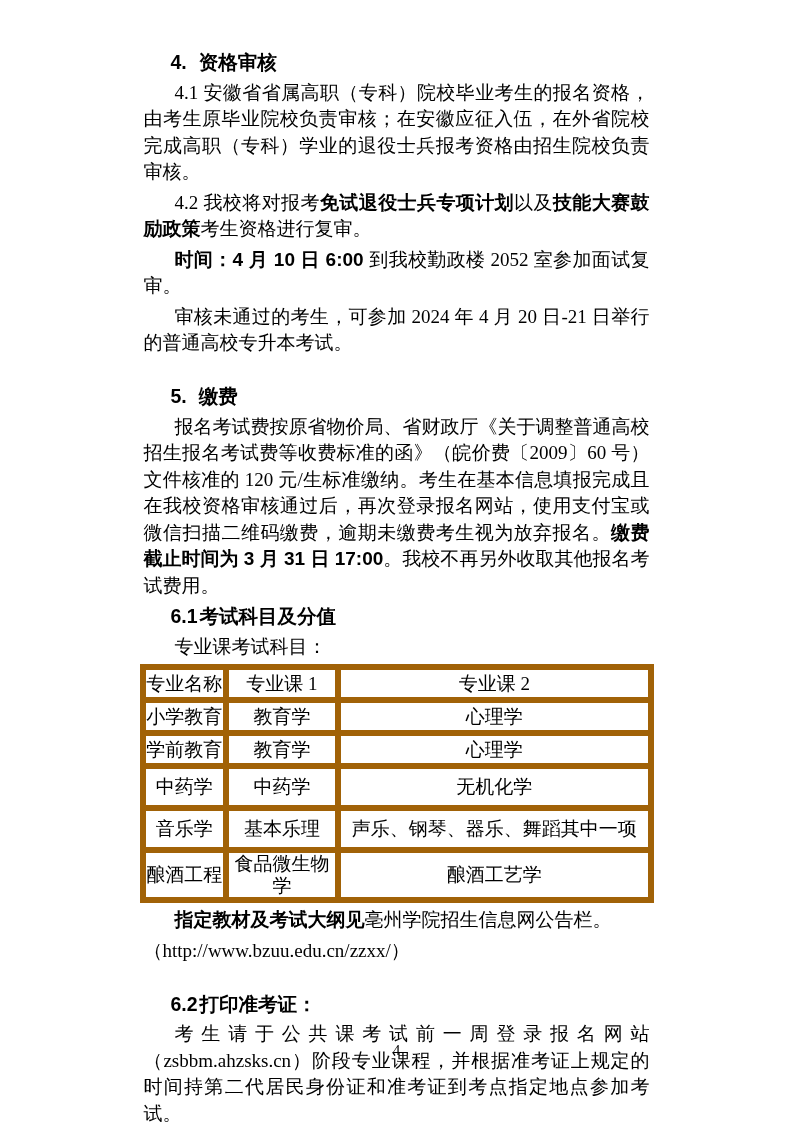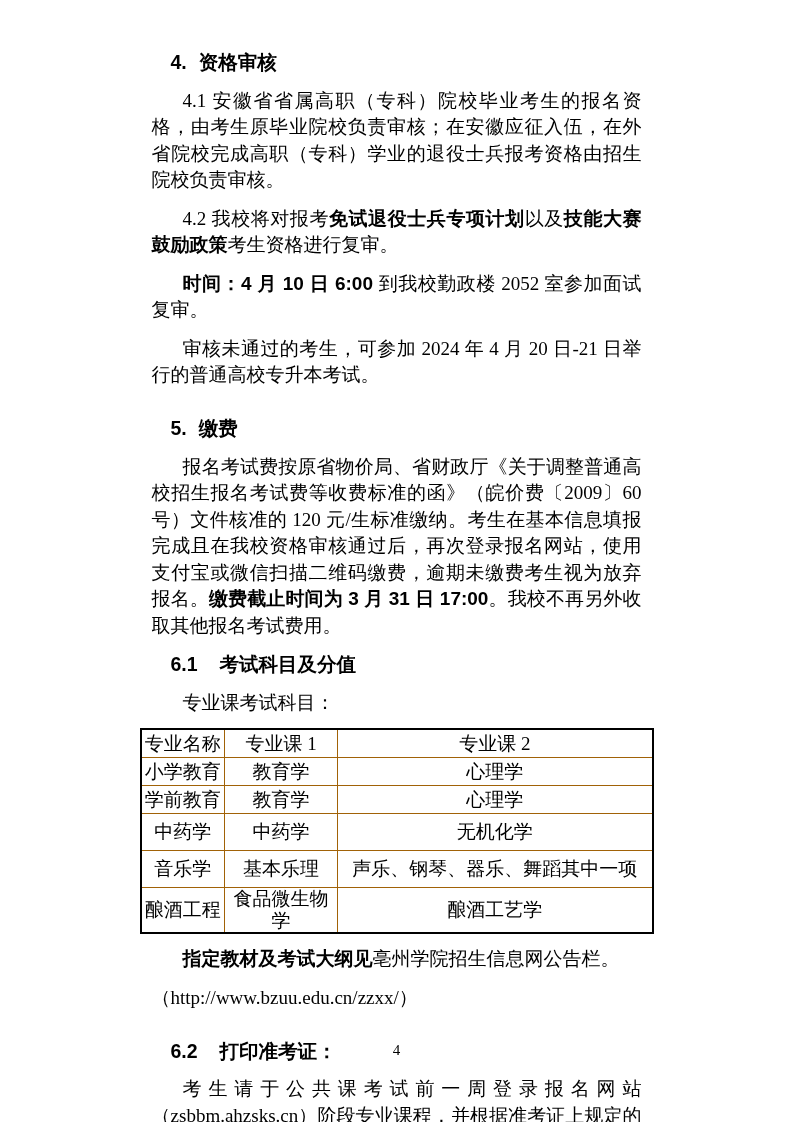--- a/index.html
+++ b/index.html
@@ -16,53 +16,53 @@
     font-family: "Liberation Serif", "DejaVu Serif", serif;
     overflow: hidden;
     margin: 0 auto;
   }
   .content {
     padding: 49px 57px 0 57px;
     font-size: 19px;
     line-height: 26.5px;
   }
   .content p {
-    margin: 12px;
+    margin: 4px;
     text-align: justify;
     text-indent: 31px;
   }
   .heading {
     font-family: "Liberation Sans", "DejaVu Sans", sans-serif;
     font-weight: bold;
     font-size: 19.5px;
     padding-left: 31px;
     line-height: 26.5px;
   }
   .heading .num {
     margin-right: 12px;
   }
   .heading.sub .num {
-    margin-right: 22px;
+    margin-right: 2px;
   }
   b.hei {
     font-family: "Liberation Sans", "DejaVu Sans", sans-serif;
     font-weight: bold;
   }
   .space-before {
     margin-top: 26.5px;
   }
   table.subject-table {
     border-collapse: collapse;
     width: 100%;
     table-layout: fixed;
     margin: 3px 0 3px 0;
     border: 2px solid #000000;
   }
   table.subject-table td {
-    border: 1px solid #a16207;
+    border: 6px solid #a16207;
     text-align: center;
     vertical-align: middle;
     font-size: 19px;
     line-height: 22px;
     padding: 0;
     font-weight: normal;
   }
   col.c1 { width: 16.4%; }
   col.c2 { width: 22.1%; }
   col.c3 { width: 61.5%; }

